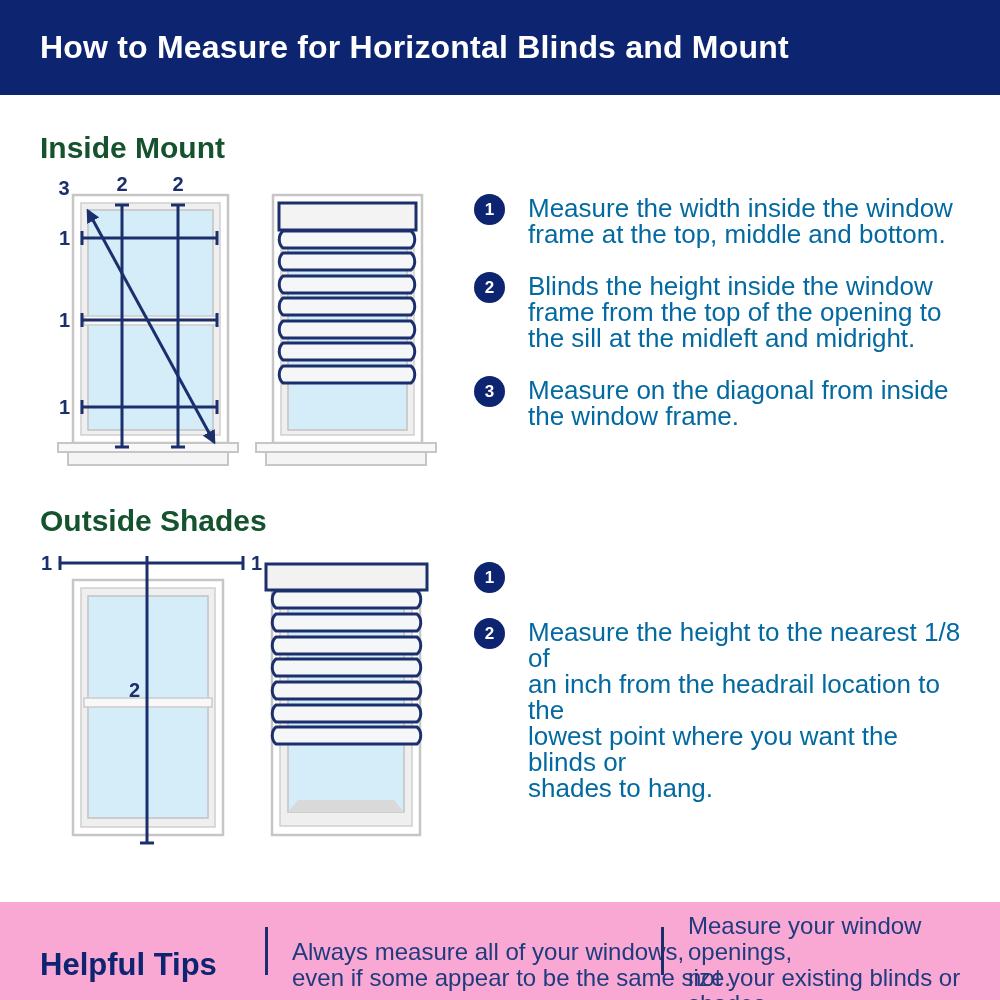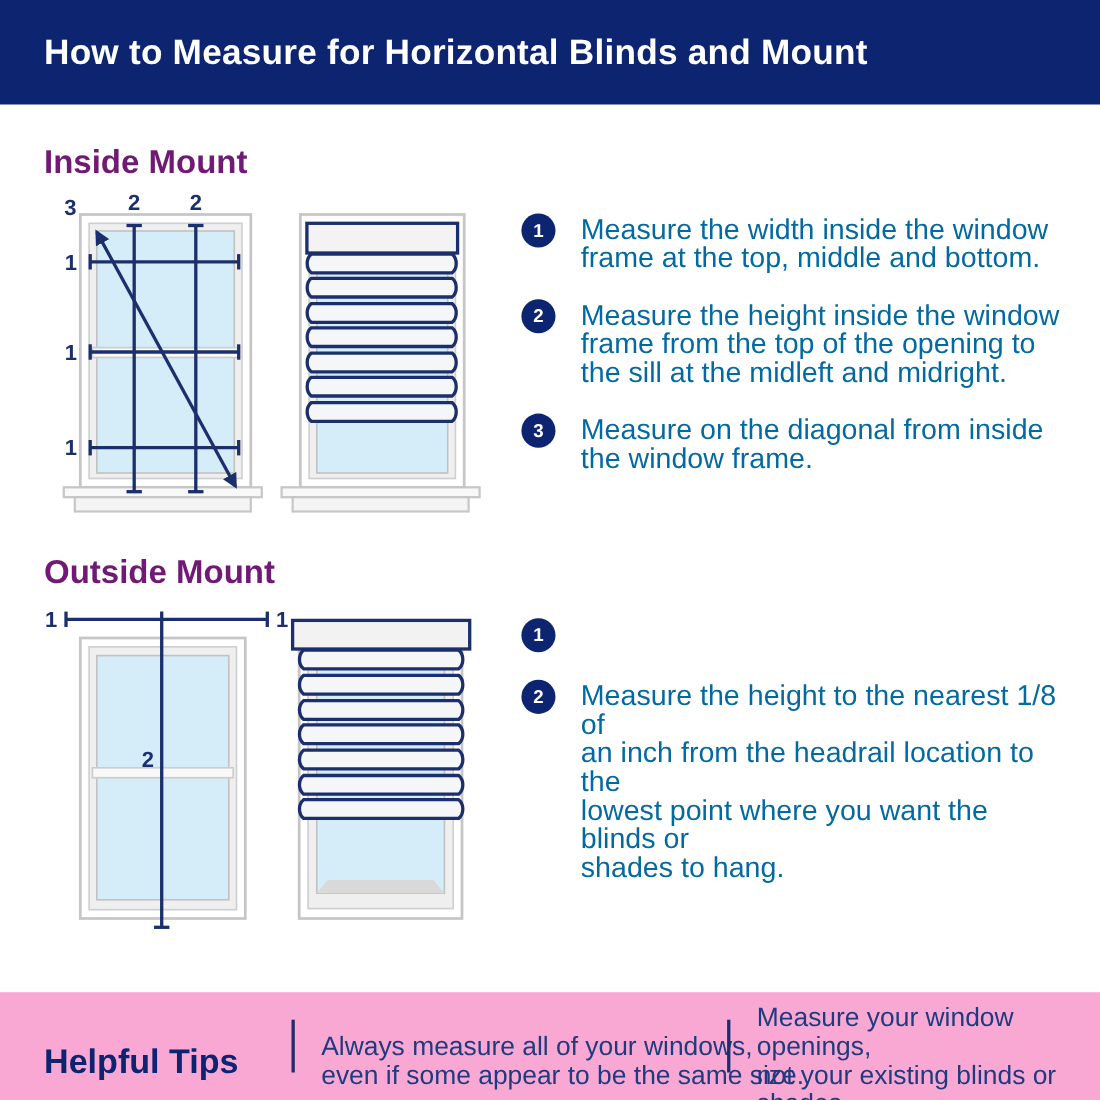--- a/index.html
+++ b/index.html
@@ -10,21 +10,21 @@
   }
   
   .header {
     position:absolute; left:0; top:0; width:1000px; height:95px;
     background:#0d2470; display:flex; align-items:center; padding-left:40px;
   }
   .header h1 { color:#ffffff; font-size:32px; font-weight:bold; letter-spacing:.2px; }
 
   
   .section-heading {
-    position:absolute; left:40px; color:#701a75; font-size:30px; font-weight:bold;
+    position:absolute; left:40px; color:#14532d; font-size:30px; font-weight:bold;
   }
   .inside-heading { top:131px; }
   .outside-heading { top:504px; }
 
   
   .diagram { position:absolute; }
   .svg-inside { left:40px; top:170px; }
   .svg-outside { left:30px; top:550px; }
   svg text { font-family:"Liberation Sans", sans-serif; font-weight:bold; font-size:20px; fill:#1c2f6d; }
 
@@ -140,32 +140,32 @@
   </svg>
 
   <div class="steps steps-inside">
     <div class="step">
       <div class="badge">1</div>
       <div class="step-text">Measure the width inside the window
 frame at the top, middle and bottom.</div>
     </div>
     <div class="step">
       <div class="badge">2</div>
-      <div class="step-text">Measure the height inside the window
+      <div class="step-text">Blinds the height inside the window
 frame from the top of the opening to
 the sill at the midleft and midright.</div>
     </div>
     <div class="step">
       <div class="badge">3</div>
       <div class="step-text">Measure on the diagonal from inside
 the window frame.</div>
     </div>
   </div>
 
-  <div class="section-heading outside-heading">Outside Mount</div>
+  <div class="section-heading outside-heading">Outside Shades</div>
 
   <svg class="diagram svg-outside" width="440" height="310" viewBox="0 0 440 310">
 
     <g>
       <rect x="43" y="30" width="150" height="255" fill="#ffffff" stroke="#c6c6c6" stroke-width="2.5"></rect>
       <rect x="51" y="38" width="134" height="239" fill="#efefef" stroke="#cfcfcf" stroke-width="1.5"></rect>
       <rect x="58" y="46" width="120" height="222" fill="#d5edf9" stroke="#c2c2c2" stroke-width="1.5"></rect>
       <rect x="54" y="148" width="128" height="9" fill="#f8f8f8" stroke="#cccccc" stroke-width="1.5"></rect>
     </g>
     <g stroke="#1c2f6d" stroke-width="3">

